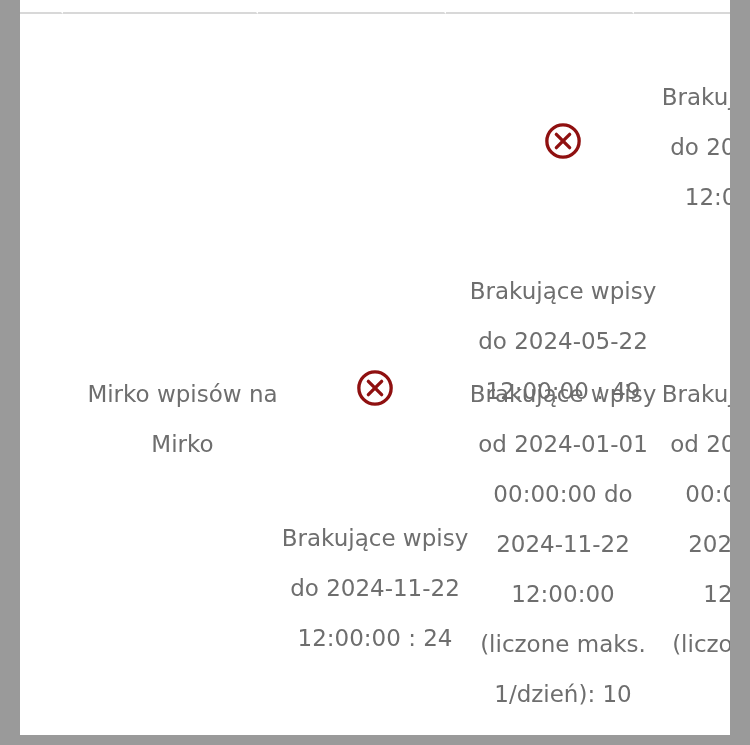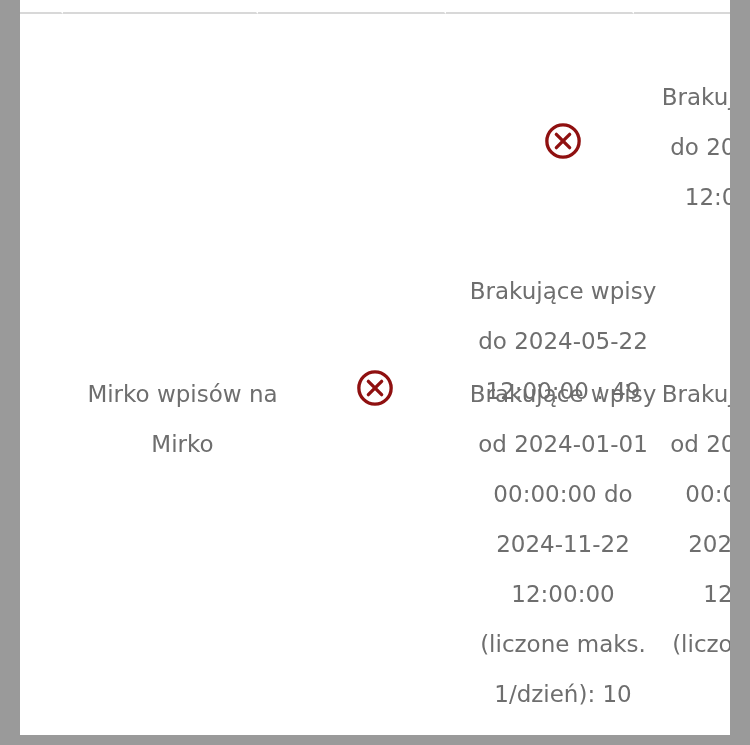--- a/index.html
+++ b/index.html
@@ -151,20 +151,21 @@
         <span class="cell-text">Mirko wpisów na Mirko</span>
       </div>
 
       <div class="cell r2c2">
         <span class="icon-wrap">
           <svg class="error-icon" viewBox="0 0 40 40" xmlns="http://www.w3.org/2000/svg">
             <circle cx="20" cy="20" r="17" fill="none" stroke="#8f1010" stroke-width="3.5"></circle>
             <path d="M13 13 L27 27 M27 13 L13 27" stroke="#8f1010" stroke-width="3.5" stroke-linecap="round"></path>
           </svg>
         </span>
+        <span class="cell-text">Brakujące wpisy do 2024-11-22 12:00:00 : 24</span>
       </div>
 
       <div class="cell r2c3">
         <span class="cell-text">Brakujące wpisy od 2024-01-01 00:00:00 do 2024-11-22 12:00:00 (liczone maks. 1/dzień): 10</span>
       </div>
 
       <div class="cell r2c4">
         <span class="cell-text">Brakujące wpisy od 2024-01-01 00:00:00 do 2024-11-22 12:00:00 (liczone maks. 1/d</span>
       </div>
 

